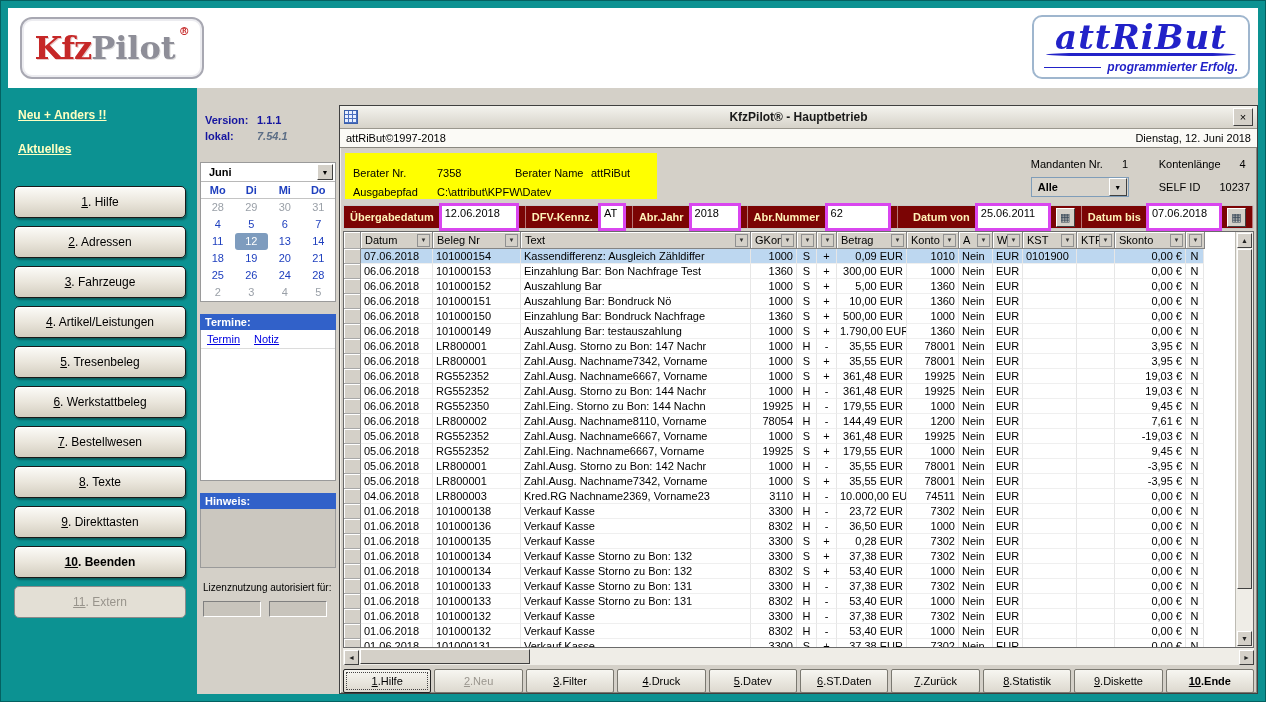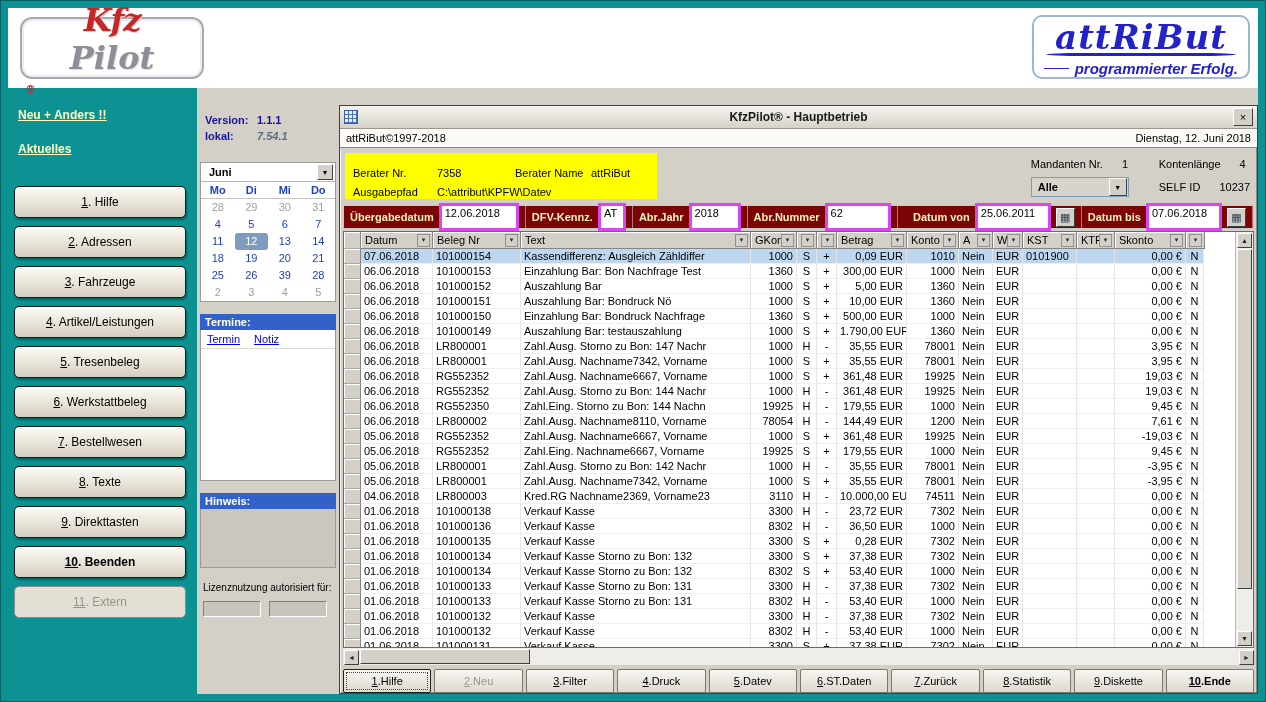--- a/index.html
+++ b/index.html
@@ -4,32 +4,32 @@
 <style>
   html,body{margin:0;padding:0;background:#0C9292;}
   .app{position:relative;width:1266px;height:702px;background:#0C9292;overflow:hidden;
        font-family:"Liberation Sans","DejaVu Sans",sans-serif;font-size:11px;color:#000;
        box-shadow:inset 0 0 0 1px rgba(0,70,70,.65);}
   
   .header{position:absolute;left:8px;top:8px;width:1250px;height:80px;background:#fff;}
   .kfz-logo{position:absolute;left:12px;top:9px;width:180px;height:58px;border:2px solid #A8A8B2;
             border-radius:12px;box-shadow:inset 0 0 0 2px #ECECF0;display:flex;align-items:center;
             justify-content:center;font-family:"DejaVu Serif","Liberation Serif",serif;
-            font-style:italic;font-weight:bold;background:#fff;flex-direction:column;}
+            font-weight:bold;background:#fff;}
   .kfz-red{color:#C62828;font-size:32px;letter-spacing:-1px;text-shadow:1px 1px 0 #e8c8c8;}
   .kfz-gray{color:#8E8E98;font-size:32px;text-shadow:1px 1px 0 #ddd;}
   .kfz-reg{color:#C62828;font-size:11px;align-self:flex-start;margin:6px 0 0 3px;}
   .att-logo{position:absolute;right:8px;top:7px;width:218px;height:64px;border:2px solid #9FB6CE;
             border-radius:10px;padding:1px 10px 2px;box-sizing:border-box;background:#fff;}
   .att-name{font-family:"DejaVu Serif","Liberation Serif",serif;font-style:italic;font-weight:bold;
             color:#2222C8;font-size:34px;line-height:38px;text-align:center;letter-spacing:1px;}
   .att-swoosh{height:3px;background:#2222C8;border-radius:40%/100%;margin:-3px 2px 4px;}
   .att-tagline-row{display:flex;align-items:center;gap:6px;}
   .att-line{flex:1;height:1px;background:#2222C8;}
-  .att-tagline{color:#2222C8;font-style:italic;font-weight:bold;font-size:15px;white-space:nowrap;}
+  .att-tagline{color:#2222C8;font-style:italic;font-weight:bold;font-size:12px;white-space:nowrap;}
   
   .sidebar{position:absolute;left:8px;top:88px;width:189px;bottom:8px;}
   .side-link{display:block;margin:20px 0 0 10px;color:#FFFFC0;font-weight:bold;font-size:12px;
              text-decoration:underline;cursor:pointer;}
   .side-buttons{margin-top:30px;display:flex;flex-direction:column;gap:8px;padding:0 11px 0 6px;}
   .sb-btn{height:30px;border:1px solid #1A1A1A;border-radius:5px;
           background:linear-gradient(180deg,#FCFBF8,#EAE6DC 50%,#D3CDBF);
           display:flex;align-items:center;justify-content:center;font-size:12px;cursor:pointer;
           box-shadow:1px 2px 2px rgba(0,0,0,.35), inset 0 1px 0 #fff;}
   .sb-btn.bold{font-weight:bold;}
@@ -223,21 +223,21 @@
             </div>
             <div class="cal-week">
               <div class="cal-cell">18</div>
               <div class="cal-cell">19</div>
               <div class="cal-cell">20</div>
               <div class="cal-cell">21</div>
             </div>
             <div class="cal-week">
               <div class="cal-cell">25</div>
               <div class="cal-cell">26</div>
-              <div class="cal-cell">39</div>
+              <div class="cal-cell">24</div>
               <div class="cal-cell">28</div>
             </div>
             <div class="cal-week">
               <div class="cal-cell muted">2</div>
               <div class="cal-cell muted">3</div>
               <div class="cal-cell muted">4</div>
               <div class="cal-cell muted">5</div>
             </div>
           </div>
       </div>

